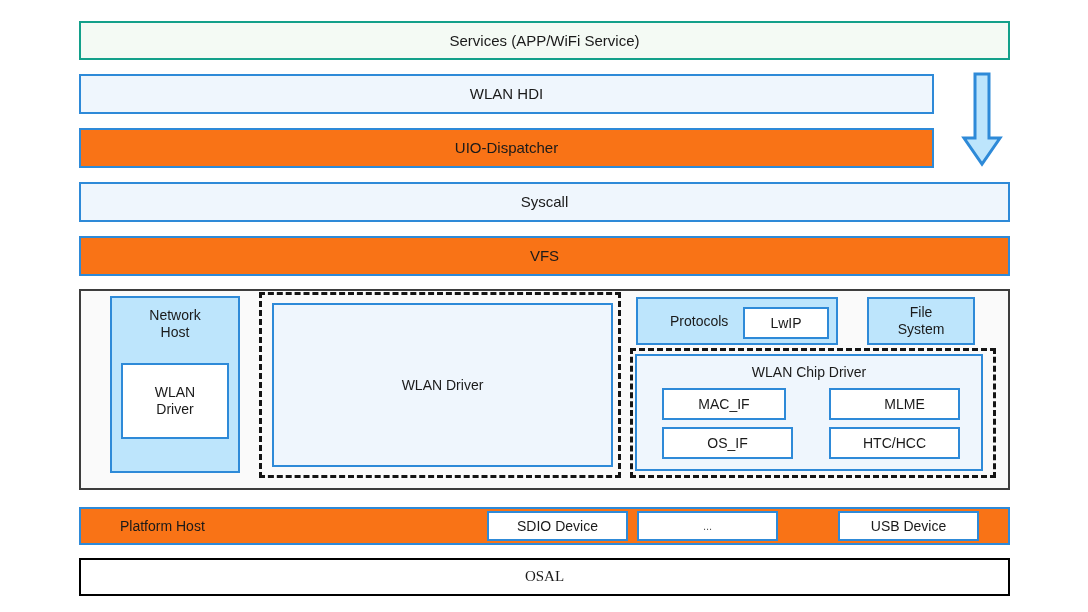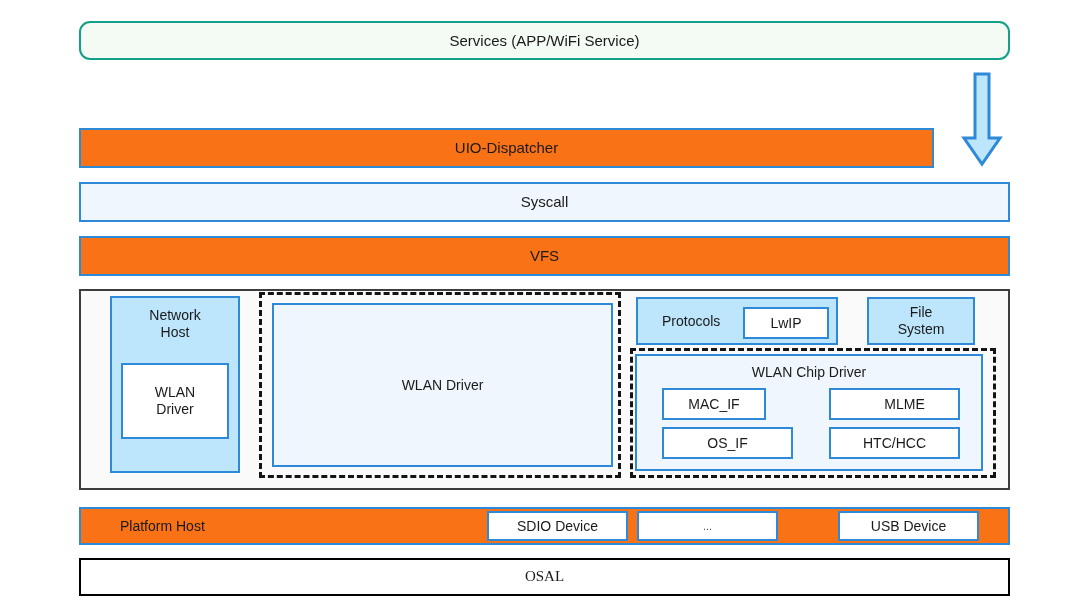--- a/index.html
+++ b/index.html
@@ -85,22 +85,23 @@
     font-size: 14px;
     display: flex;
     align-items: center;
   }
 </style>
 </head>
 <body>
 
 <div id="stage">
 
-  <div class="box bar-services" style="left:79px; top:21px; width:931px; height:39px;border-radius:11px;">Services  (APP/WiFi Service)</div>
+  <div class="box bar-services" style="left:79px; top:21px; width:931px; height:39px;">Services  (APP/WiFi Service)</div>
 
+  <div class="box bar-blue-light" style="left:79px; top:74px; width:855px; height:40px;">WLAN HDI</div>
 
   <div class="box bar-blue-mid" style="left:79px; top:128px; width:855px; height:40px;">UIO-Dispatcher</div>
 
   <div class="arrow-wrap" style="left:960px; top:72px; width:44px; height:96px;">
     <svg width="44" height="96" viewBox="0 0 44 96">
       <polygon points="15,2 29,2 29,66 40,66 22,92 4,66 15,66" fill="#bde5fc" stroke="#2e8ad8" stroke-width="3" stroke-linejoin="miter"></polygon>
     </svg>
   </div>
 
   <div class="box bar-blue-light" style="left:79px; top:182px; width:931px; height:40px;">Syscall</div>
@@ -112,33 +113,33 @@
   <div class="box node-fill-mid" style="left:110px; top:296px; width:130px; height:177px; align-items:flex-start; padding-top:9px;">
     <span style="width:100%;">Network
 Host</span>
   </div>
   <div class="box node-white" style="left:121px; top:363px; width:108px; height:76px;">WLAN
 Driver</div>
 
   <div class="dashed-box" style="left:259px; top:292px; width:362px; height:186px;"></div>
   <div class="box node-fill-pale" style="left:272px; top:303px; width:341px; height:164px;">WLAN Driver</div>
 
-  <div class="box node-fill-mid" style="left:636px; top:297px; width:202px; height:48px; justify-content:flex-start; padding-left:24px;">
+  <div class="box node-fill-mid" style="left:636px; top:297px; width:202px; height:48px; justify-content:flex-start; padding-left:32px;">
     <span>Protocols</span>
   </div>
   <div class="box node-white" style="left:743px; top:307px; width:86px; height:32px;">LwIP</div>
 
   <div class="box node-fill-mid" style="left:867px; top:297px; width:108px; height:48px;">File
 System</div>
 
   <div class="dashed-box" style="left:630px; top:348px; width:366px; height:130px;"></div>
   <div class="box node-fill-pale" style="left:635px; top:354px; width:348px; height:117px; align-items:flex-start; padding-top:8px;">
     <span style="width:100%;">WLAN Chip Driver</span>
   </div>
-  <div class="box node-white" style="left:662px; top:388px; width:104px; height:32px;">MAC_IF</div>
+  <div class="box node-white" style="left:662px; top:388px; width:124px; height:32px;">MAC_IF</div>
   <div class="box node-white" style="left:829px; top:388px; width:131px; height:32px;padding-left:20px;">MLME</div>
   <div class="box node-white" style="left:662px; top:427px; width:131px; height:32px;">OS_IF</div>
   <div class="box node-white" style="left:829px; top:427px; width:131px; height:32px;">HTC/HCC</div>
 
   <div class="box bar-blue-mid" style="left:79px; top:507px; width:931px; height:38px;"></div>
   <div class="plat-label" style="left:120px; top:507px; height:38px;">Platform  Host</div>
   <div class="box node-white" style="left:448px; top:511px; width:141px; height:30px;margin-left:39px;">SDIO Device</div>
   <div class="box node-white" style="left:637px; top:511px; width:141px; height:30px; font-size:11px; color:#555;">...</div>
   <div class="box node-white" style="left:838px; top:511px; width:141px; height:30px;">USB Device</div>
 

